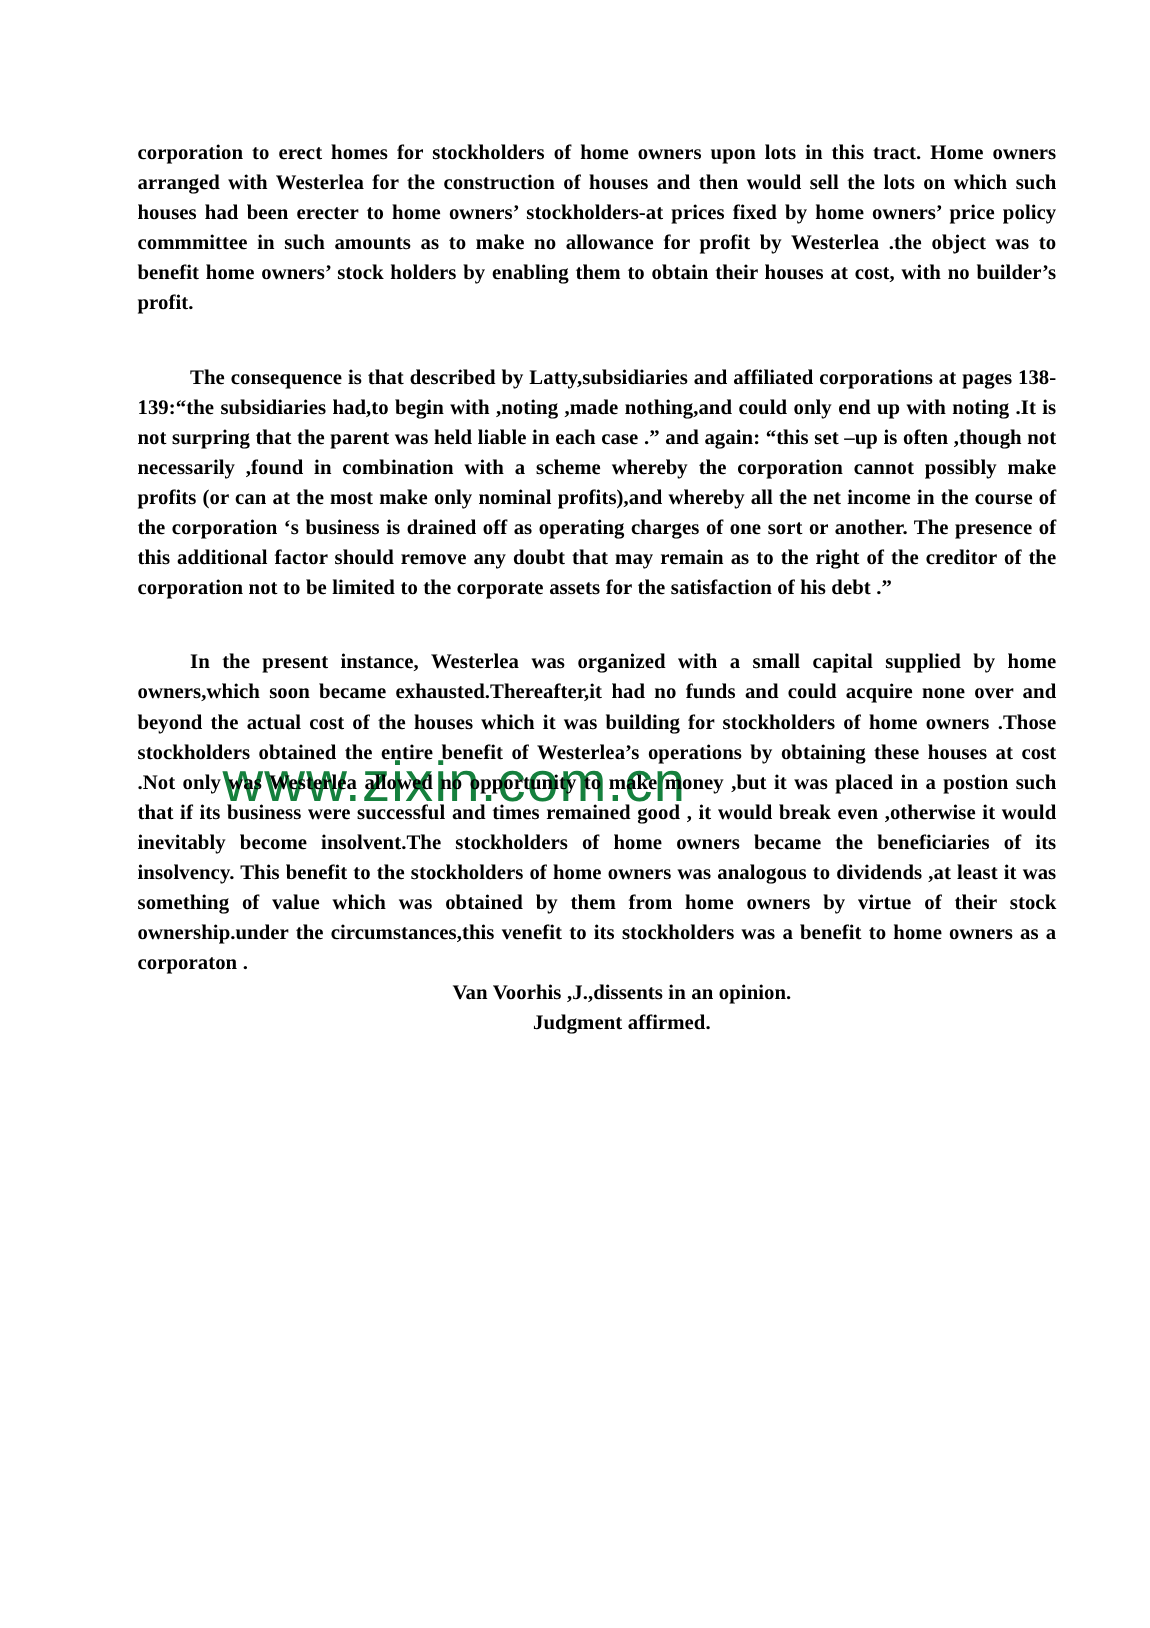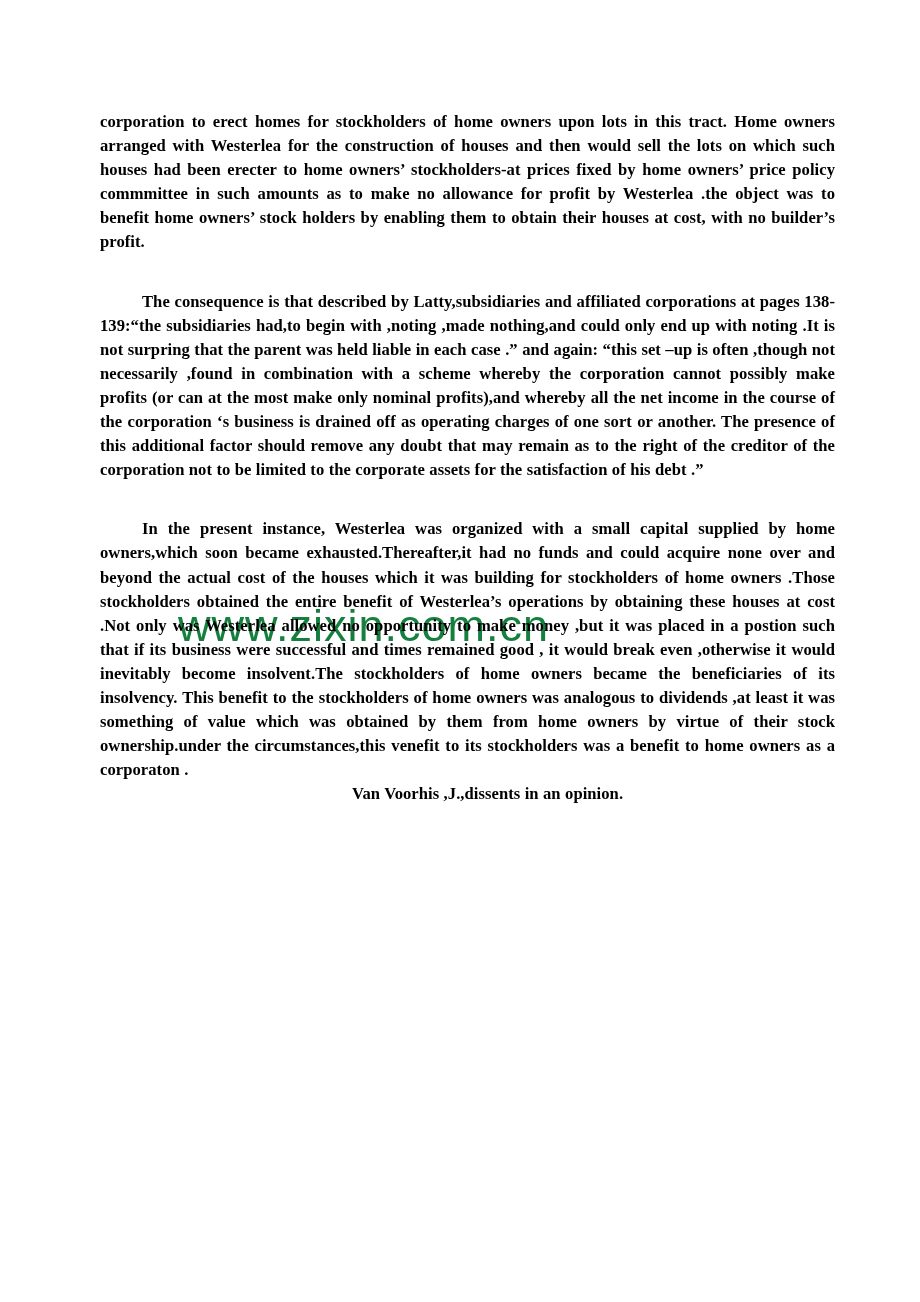--- a/index.html
+++ b/index.html
@@ -39,21 +39,21 @@
     letter-spacing: 1px;
     color: #15803d;
     white-space: nowrap;
     z-index: 0;
     pointer-events: none;
     user-select: none;
   }
 
   #text-body {
     position: absolute;
-    left: 100px;
+    left: 110px;
     top: 110px;
     width: 735px;
     z-index: 2;
   }
 
   p.para {
     margin: 0;
     font-size: 16.6px;
     font-weight: bold;
     line-height: 24.1px;
@@ -86,15 +86,16 @@
 
     <p class="para">corporation to erect homes for stockholders of home owners upon lots in this tract. Home owners arranged with Westerlea for the construction of houses and then would sell the lots on which such houses had been erecter to home owners’ stockholders-at prices fixed by home owners’ price policy commmittee in such amounts as to make no allowance for profit by Westerlea .the object was to benefit home owners’ stock holders by enabling them to obtain their houses at cost, with no builder’s profit.</p>
 
     <p class="para indent">The consequence is that described by Latty,subsidiaries and affiliated corporations at pages 138-139:“the subsidiaries had,to begin with ,noting ,made nothing,and could only end up with noting .It is not surpring that the parent was held liable in each case .” and again: “this set –up is often ,though not necessarily ,found in combination with a scheme whereby the corporation cannot possibly make profits (or can at the most make only nominal profits),and whereby all the net income in the course of the corporation ‘s business is drained off as operating charges of one sort or another. The presence of this additional factor should remove any doubt that may remain as to the right of the creditor of the corporation not to be limited to the corporate assets for the satisfaction of his debt .”</p>
 
     <p class="para indent">In the present instance, Westerlea was organized with a small capital supplied by home owners,which soon became exhausted.Thereafter,it had no funds and could acquire none over and beyond the actual cost of the houses which it was building for stockholders of home owners .Those stockholders obtained the entire benefit of Westerlea’s operations by obtaining these houses at cost .Not only was Westerlea allowed no opportunity to make money ,but it was placed in a postion such that if its business were successful and times remained good , it would break even ,otherwise it would inevitably become insolvent.The stockholders of home owners became the beneficiaries of its insolvency. This benefit to the stockholders of home owners was analogous to dividends ,at least it was something of value which was obtained by them from home owners by virtue of their stock ownership.under the circumstances,this venefit to its stockholders was a benefit to home owners as a corporaton .</p>
 
 
     <p class="para short">Van Voorhis ,J.,dissents in an opinion.</p>
 
+    <p class="para short">Judgment affirmed.</p>
 
   </div>
 </div>
 
 </body></html>

